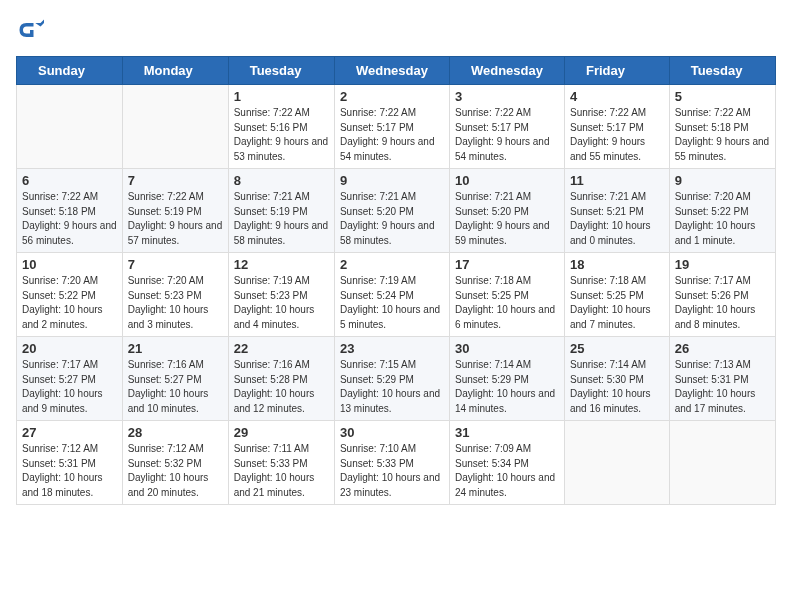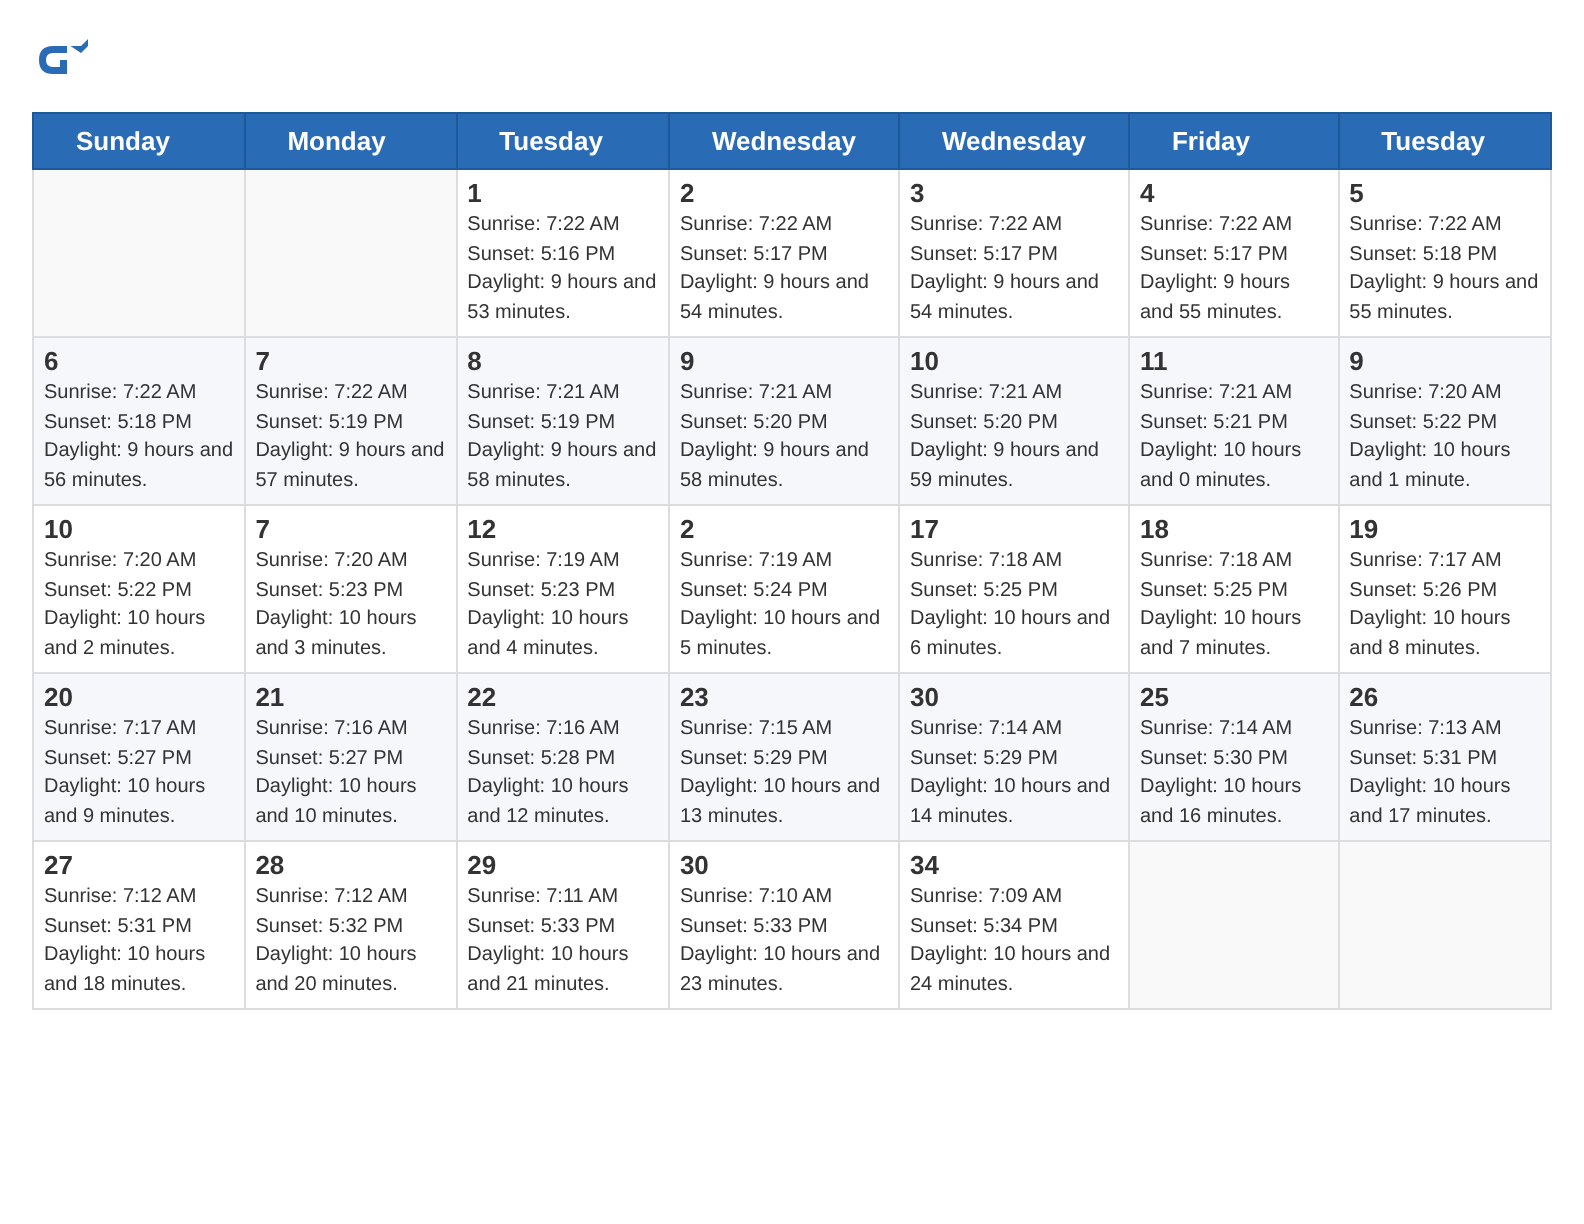--- a/index.html
+++ b/index.html
@@ -247,20 +247,20 @@
         </td>
         <td>
           <span class="day-number">29</span>
           <div class="day-info">Sunrise: 7:11 AM<br>Sunset: 5:33 PM<br>Daylight: 10 hours and 21 minutes.</div>
         </td>
         <td>
           <span class="day-number">30</span>
           <div class="day-info">Sunrise: 7:10 AM<br>Sunset: 5:33 PM<br>Daylight: 10 hours and 23 minutes.</div>
         </td>
         <td>
-          <span class="day-number">34</span>
+          <span class="day-number">31</span>
           <div class="day-info">Sunrise: 7:09 AM<br>Sunset: 5:34 PM<br>Daylight: 10 hours and 24 minutes.</div>
         </td>
         <td class="empty-cell"></td>
         <td class="empty-cell"></td>
       </tr>
     </tbody>
 </table>
 
 </body></html>

